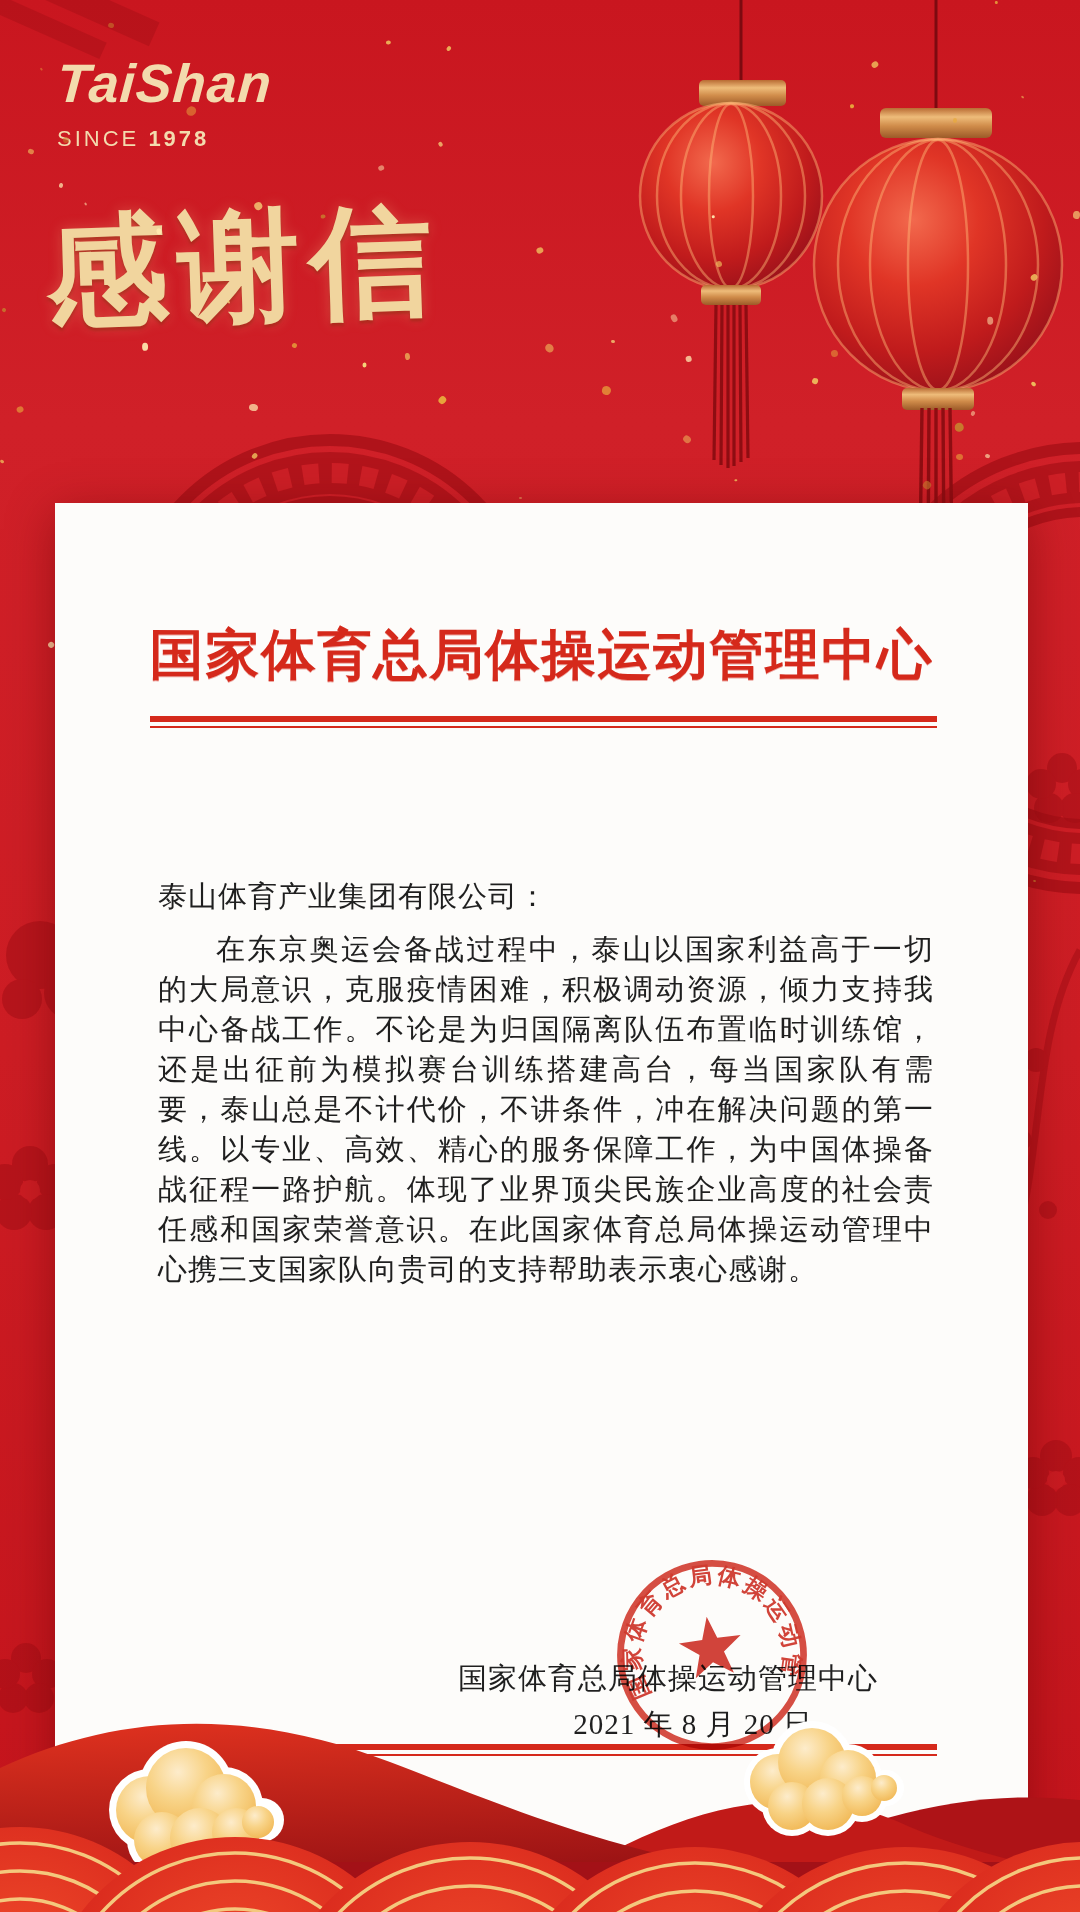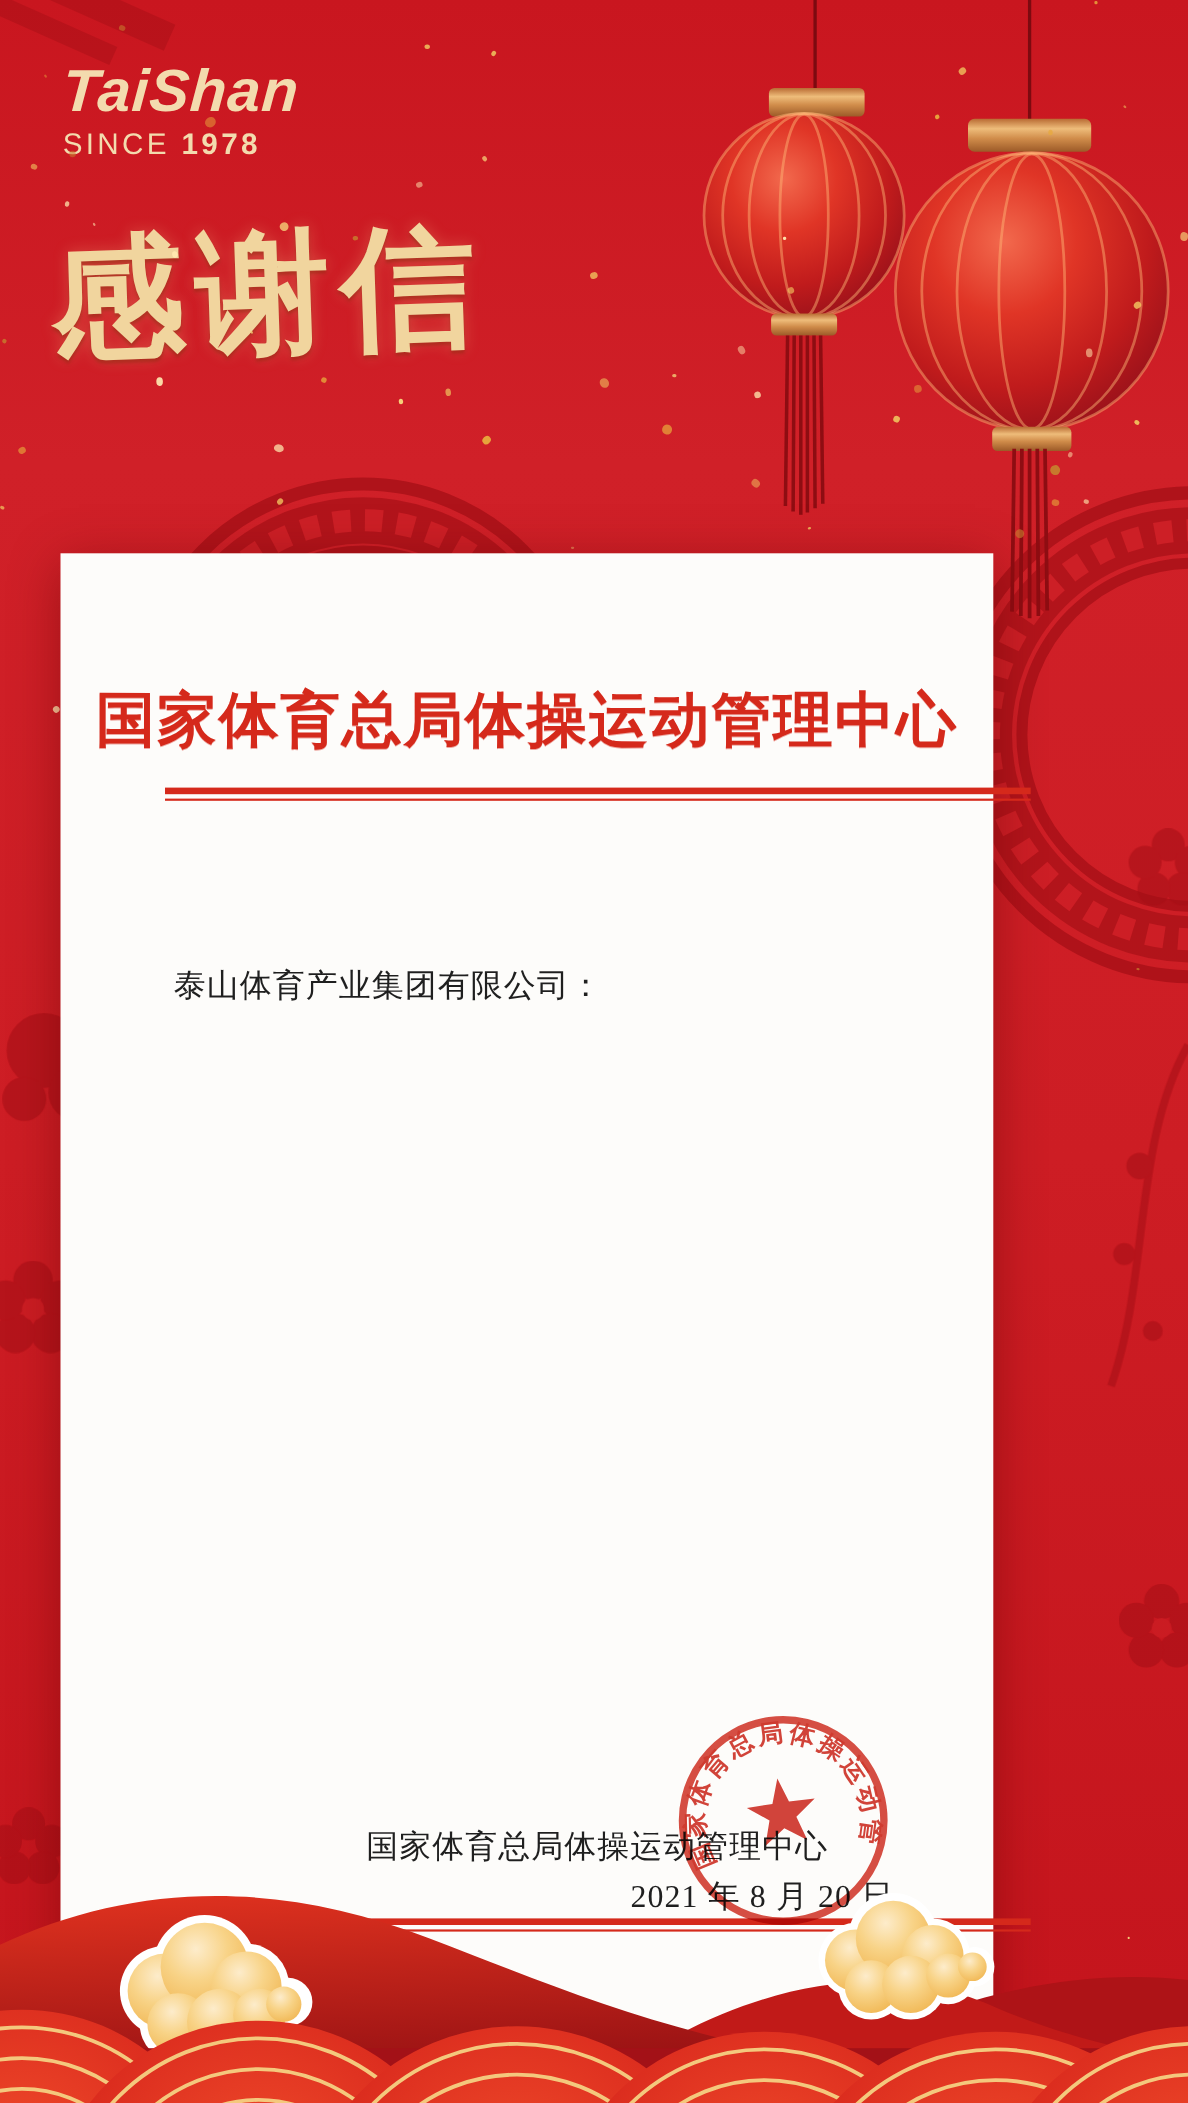--- a/index.html
+++ b/index.html
@@ -7,34 +7,34 @@
     position:relative;width:1080px;height:1912px;overflow:hidden;
     background:linear-gradient(180deg,#c9161f 0%,#d02028 22%,#cd1d24 55%,#c4141c 100%);
     font-family:"Liberation Serif","DejaVu Serif",serif;
   }
   .layer{position:absolute;left:0;top:0;width:100%;height:100%;pointer-events:none;}
   svg{display:block;}
 
   
   .logo{position:absolute;left:57px;top:52px;z-index:3;color:#f3dbae;font-family:"Liberation Sans","DejaVu Sans",sans-serif;}
   .logo-name{font-size:54px;font-weight:700;font-style:italic;letter-spacing:1px;transform:skewX(-4deg);}
-  .logo-since{margin-top:2px;font-size:27px;letter-spacing:3px;font-style:normal;}
+  .logo-since{margin-top:12px;font-size:22px;letter-spacing:3px;font-style:normal;}
   .logo-since b{font-weight:700;}
 
   
   .calligraphy{
     position:absolute;left:46px;top:186px;z-index:3;margin:0;
     font-size:122px;font-weight:700;letter-spacing:10px;color:#f1d59e;
     transform:rotate(-2deg);
     text-shadow:0 3px 3px rgba(110,40,0,.35), 0 0 14px rgba(255,220,150,.25);
   }
 
   
   .paper{
-    position:absolute;left:55px;top:503px;width:848px;height:1347px;z-index:5;
+    position:absolute;left:55px;top:503px;width:973px;height:1347px;z-index:5;
     background:#fdfcfa;box-shadow:0 10px 45px rgba(90,0,5,.45);
   }
   .org-title{
     position:absolute;left:0;top:116px;width:100%;margin:0;text-align:center;
     font-size:54px;font-weight:700;color:#d5291b;letter-spacing:2px;
     text-shadow:0 1px 0 rgba(213,41,27,.4);
   }
   .rule{position:absolute;left:95px;width:787px;}
   .rule .thick{height:6px;background:#d5291b;}
   .rule .thin{height:2px;background:#d5291b;margin-top:4px;}
@@ -268,20 +268,21 @@
 
   <div class="paper">
     <h2 class="org-title">国家体育总局体操运动管理中心</h2>
     <div class="rule rule-head">
         <div class="thick"></div>
         <div class="thin"></div>
       </div>
 
     <div class="letter-body">
       <p class="salutation">泰山体育产业集团有限公司：</p>
+      <p class="para">在东京奥运会备战过程中，泰山以国家利益高于一切的大局意识，克服疫情困难，积极调动资源，倾力支持我中心备战工作。不论是为归国隔离队伍布置临时训练馆，还是出征前为模拟赛台训练搭建高台，每当国家队有需要，泰山总是不计代价，不讲条件，冲在解决问题的第一线。以专业、高效、精心的服务保障工作，为中国体操备战征程一路护航。体现了业界顶尖民族企业高度的社会责任感和国家荣誉意识。在此国家体育总局体操运动管理中心携三支国家队向贵司的支持帮助表示衷心感谢。</p>
     </div>
 
     <div class="signature">国家体育总局体操运动管理中心</div>
     <div class="date">2021 年 8 月 20 日</div>
     <div class="rule rule-foot">
         <div class="thick"></div>
         <div class="thin"></div>
       </div>
 
     <svg class="seal" viewBox="0 0 220 220" width="212" height="212">

